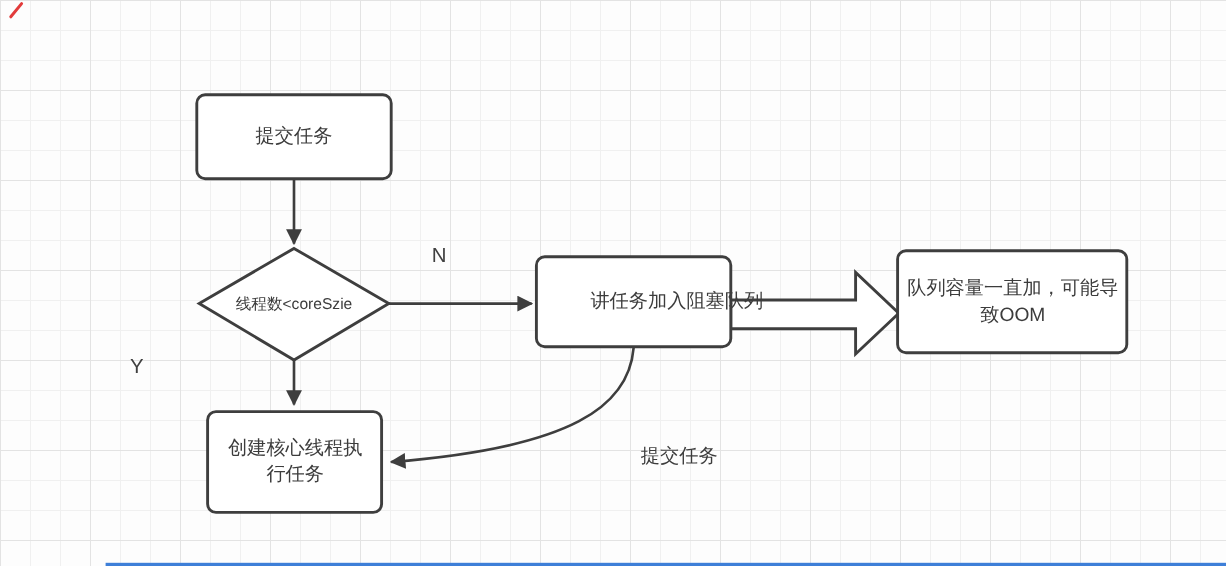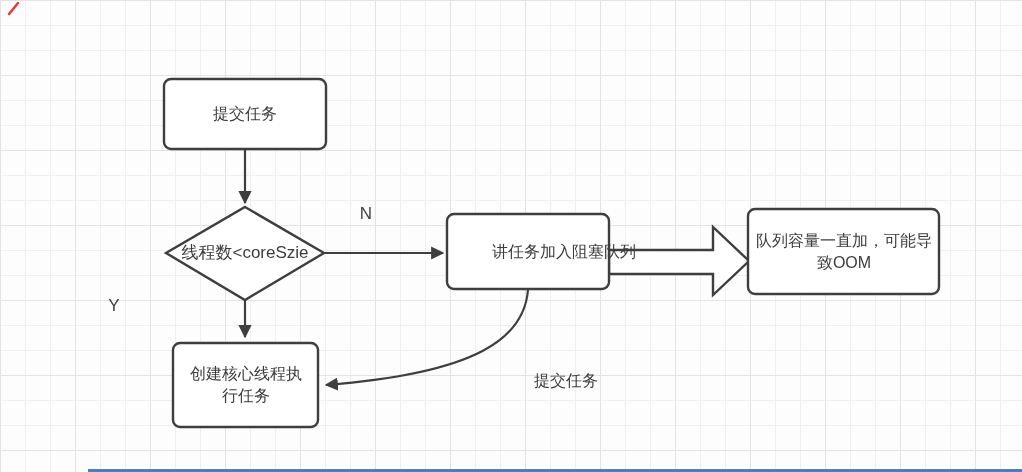--- a/index.html
+++ b/index.html
@@ -41,21 +41,21 @@
     position: absolute;
     transform: translate(-50%, -50%);
     color: #3c3c3c;
     font-size: 16px;
     line-height: 1.35;
     text-align: center;
     white-space: normal;
     user-select: none;
   }
   .lbl.nowrap { white-space: nowrap; }
-  .lbl.decision-size { font-size: 17px; }
+  .lbl.decision-size { font-size: 13px; }
   .lbl.letter { font-size: 17px; color: #404040; }
   .bottom-line {
     position: absolute;
     left: 88px;
     right: 0;
     bottom: 0;
     height: 3px;
     background: #3e7fd8;
   }
 </style>

